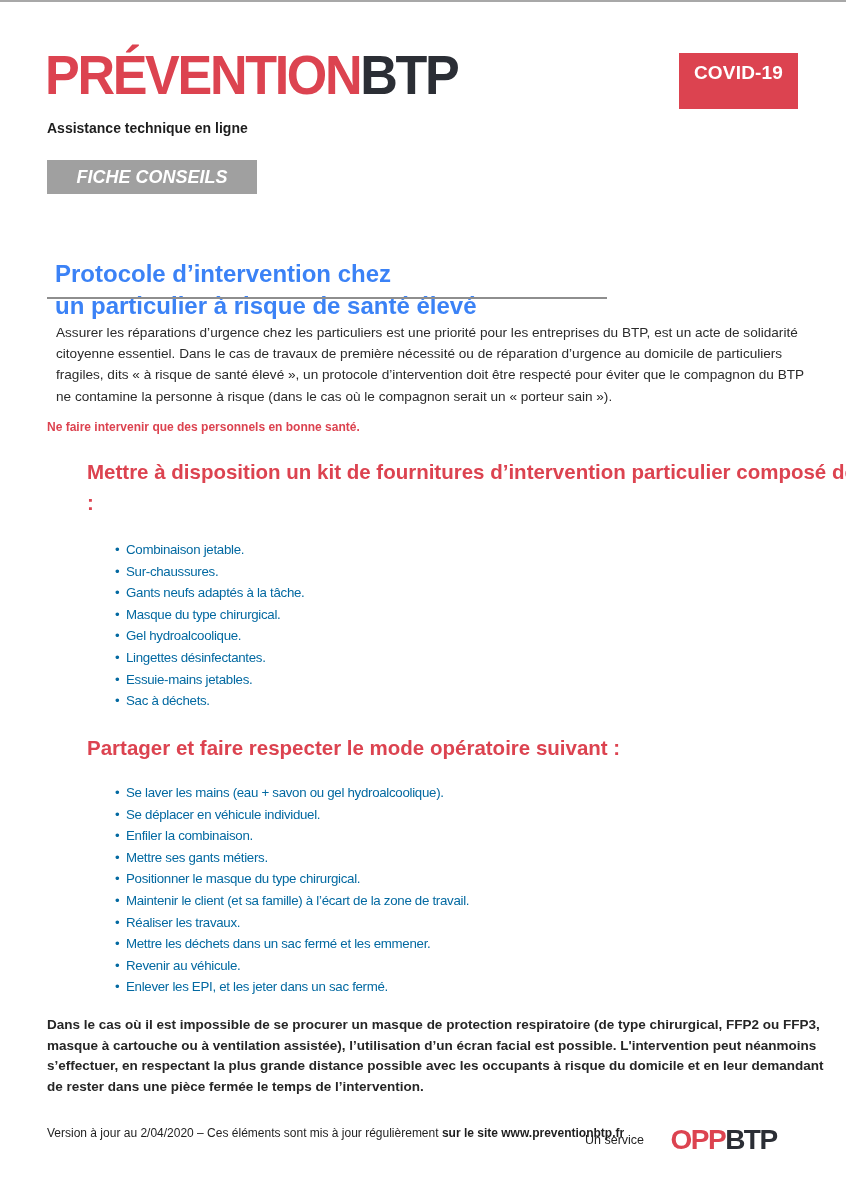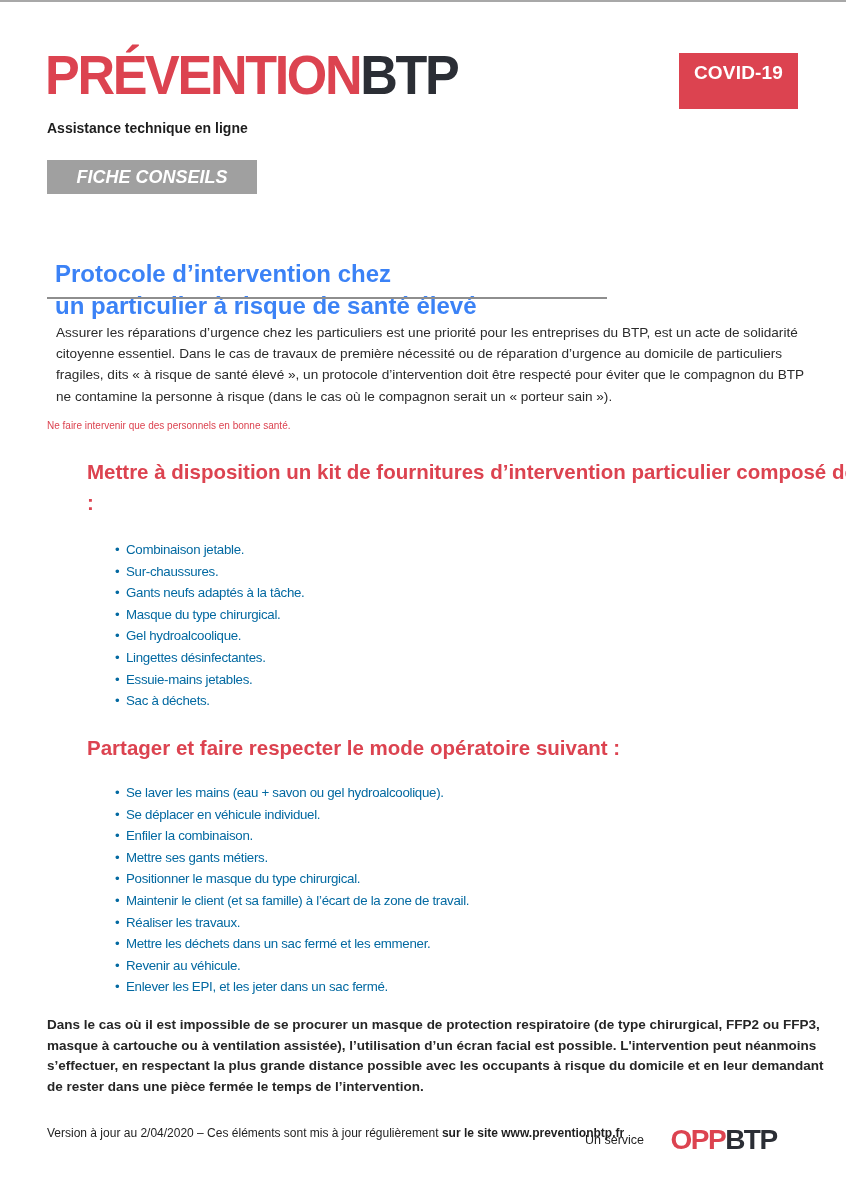--- a/index.html
+++ b/index.html
@@ -43,21 +43,21 @@
   .divider { position: absolute; left: 47px; top: 297px; width: 560px; height: 2px; background: #8e8e8e; }
 
   .intro {
     position: absolute; left: 47px; top: 313px; width: 770px;
     font-size: 13.6px; line-height: 21.2px; color: #2b2b2b;
   }
   .intro p { margin: 9px; }
 
   .alert {
     position: absolute; left: 47px; top: 420px;
-    font-weight: 400; font-size: 10px; color: #dc4350; text-align: right;
+    font-weight: 700; font-size: 12px; color: #dc4350; text-align: right;
   }
 
   .h2 {
     position: absolute; left: 47px;
     font-weight: 700; font-size: 20.5px; line-height: 31px; color: #dc4350; margin-left: 40px;
   }
   .h2.kit { top: 456px; width: 780px; }
   .h2.mode { top 732px; }
 
   ul.bullets {

